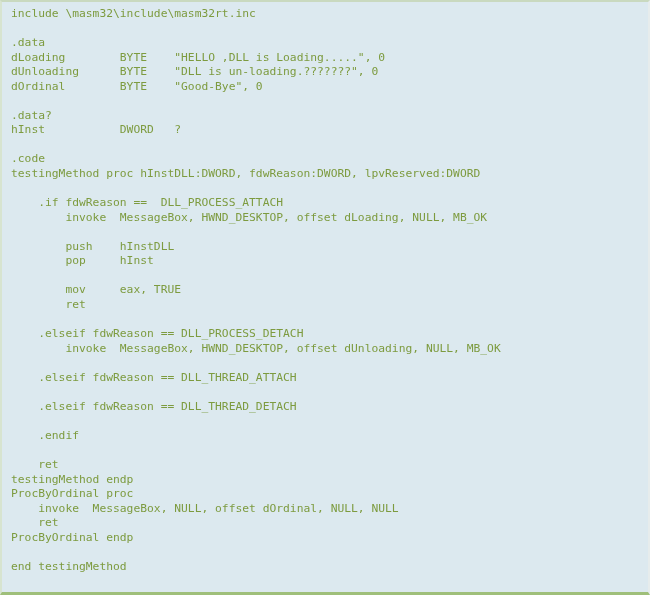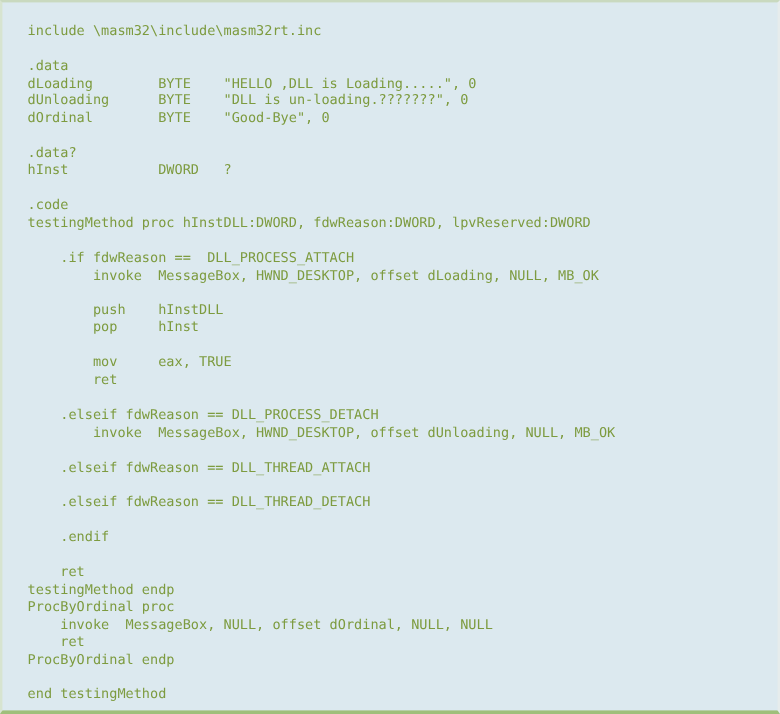--- a/index.html
+++ b/index.html
@@ -15,21 +15,21 @@
     background: #dce9ef;
     border-top: 2px solid #c9d9bf;
     border-left: 2px solid #d7e4d0;
     border-right: 2px solid #e6ecec;
     border-bottom: 3px solid #9fbf7a;
     overflow: hidden;
     font-family: "DejaVu Sans Mono", "Liberation Mono", monospace;
   }
   #code-body {
     padding: 5px 0 0 9px;
-    margin: 12px;
+    margin: 0;
     font-family: "DejaVu Sans Mono", "Liberation Mono", monospace;
     font-size: 11.3px;
     line-height: 14.55px;
     color: #7d9b3f;
     white-space: pre;
     letter-spacing: 0px;
     font-weight: normal;
     -webkit-font-smoothing: antialiased;
   }
   .code-line {

